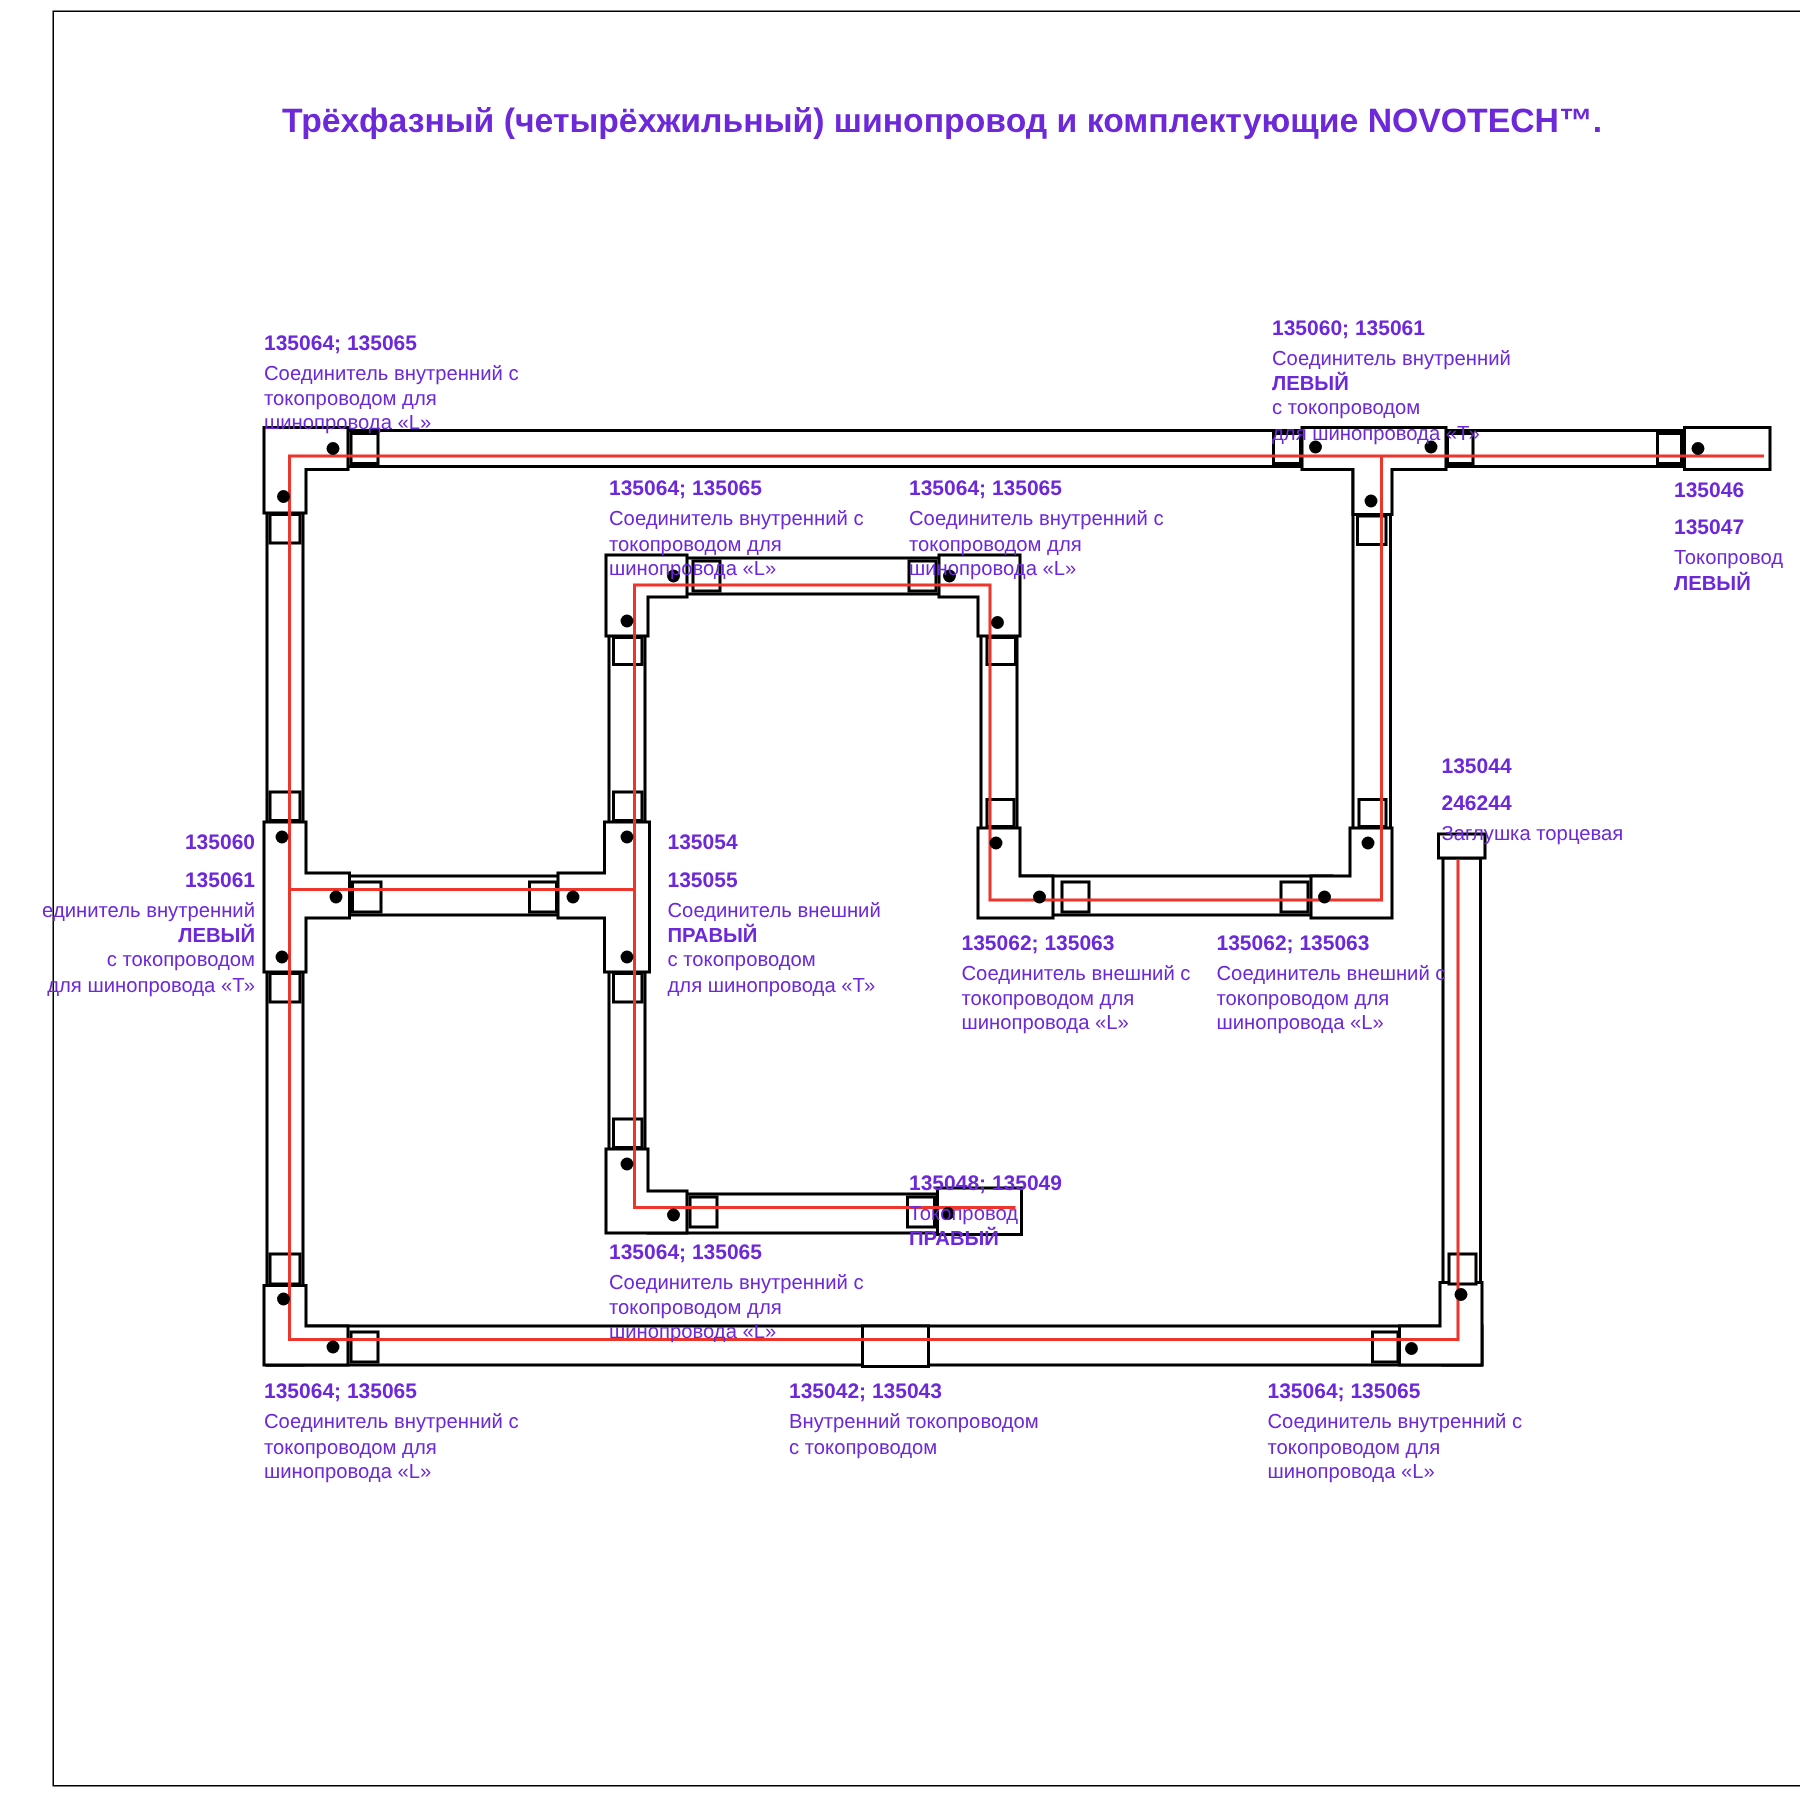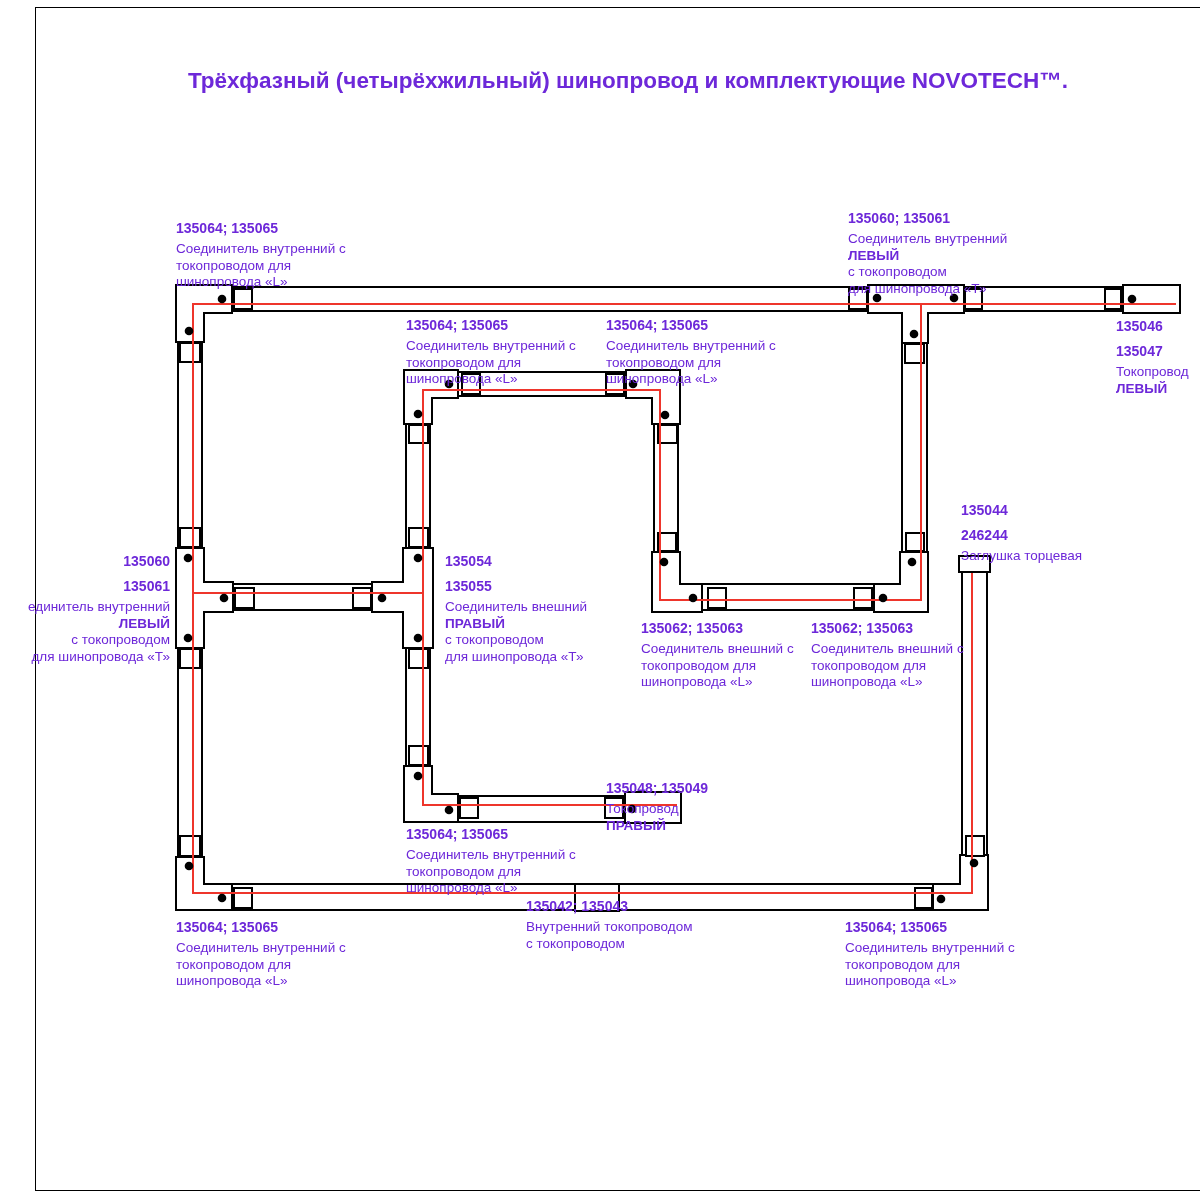--- a/index.html
+++ b/index.html
@@ -200,21 +200,21 @@
         <div class="code">135048; 135049</div>
         <div class="desc">Токопровод</div>
         <div class="desc b">ПРАВЫЙ</div>
       </div>
       <div class="part-label" style="left: 148px; top: 915px;">
         <div class="code">135064; 135065</div>
         <div class="desc">Соединитель внутренний с</div>
         <div class="desc">токопроводом для</div>
         <div class="desc">шинопровода «L»</div>
       </div>
-      <div class="part-label" style="left: 498px; top: 894px;">
+      <div class="part-label" style="left: 498px; top: 915px;">
         <div class="code">135042; 135043</div>
         <div class="desc">Внутренний токопроводом</div>
         <div class="desc">с токопроводом</div>
       </div>
       <div class="part-label" style="left: 817px; top: 915px;">
         <div class="code">135064; 135065</div>
         <div class="desc">Соединитель внутренний с</div>
         <div class="desc">токопроводом для</div>
         <div class="desc">шинопровода «L»</div>
       </div>

